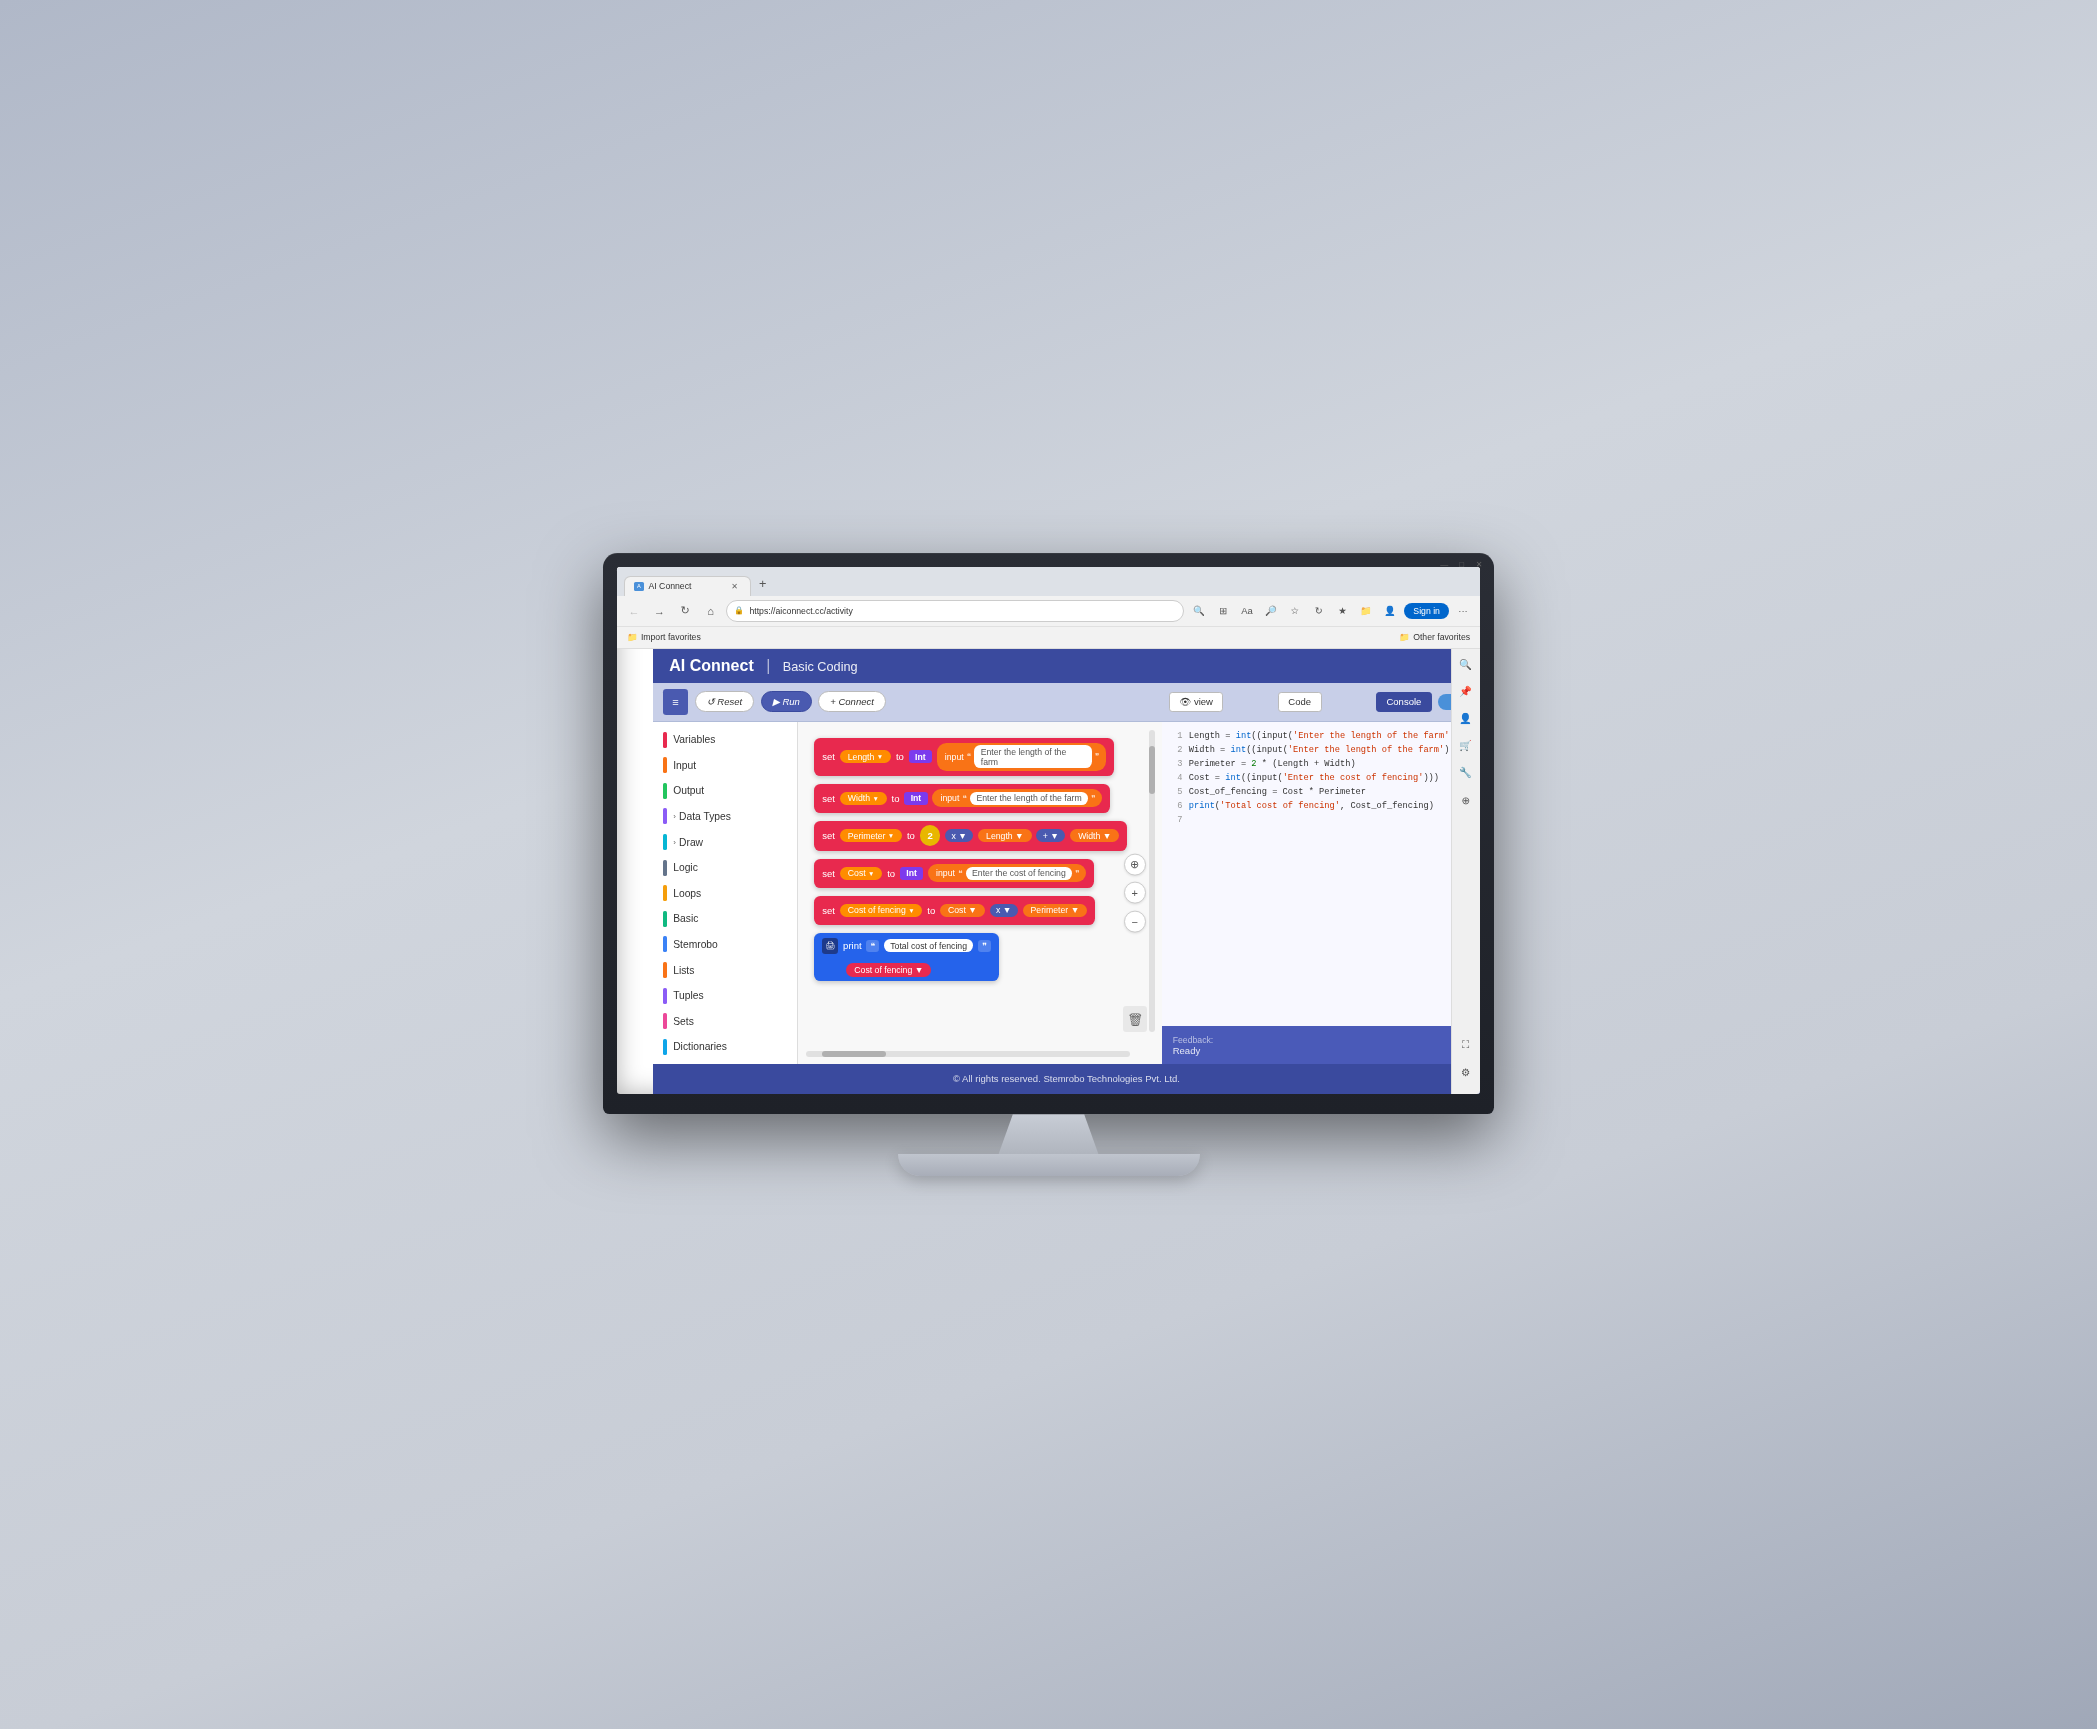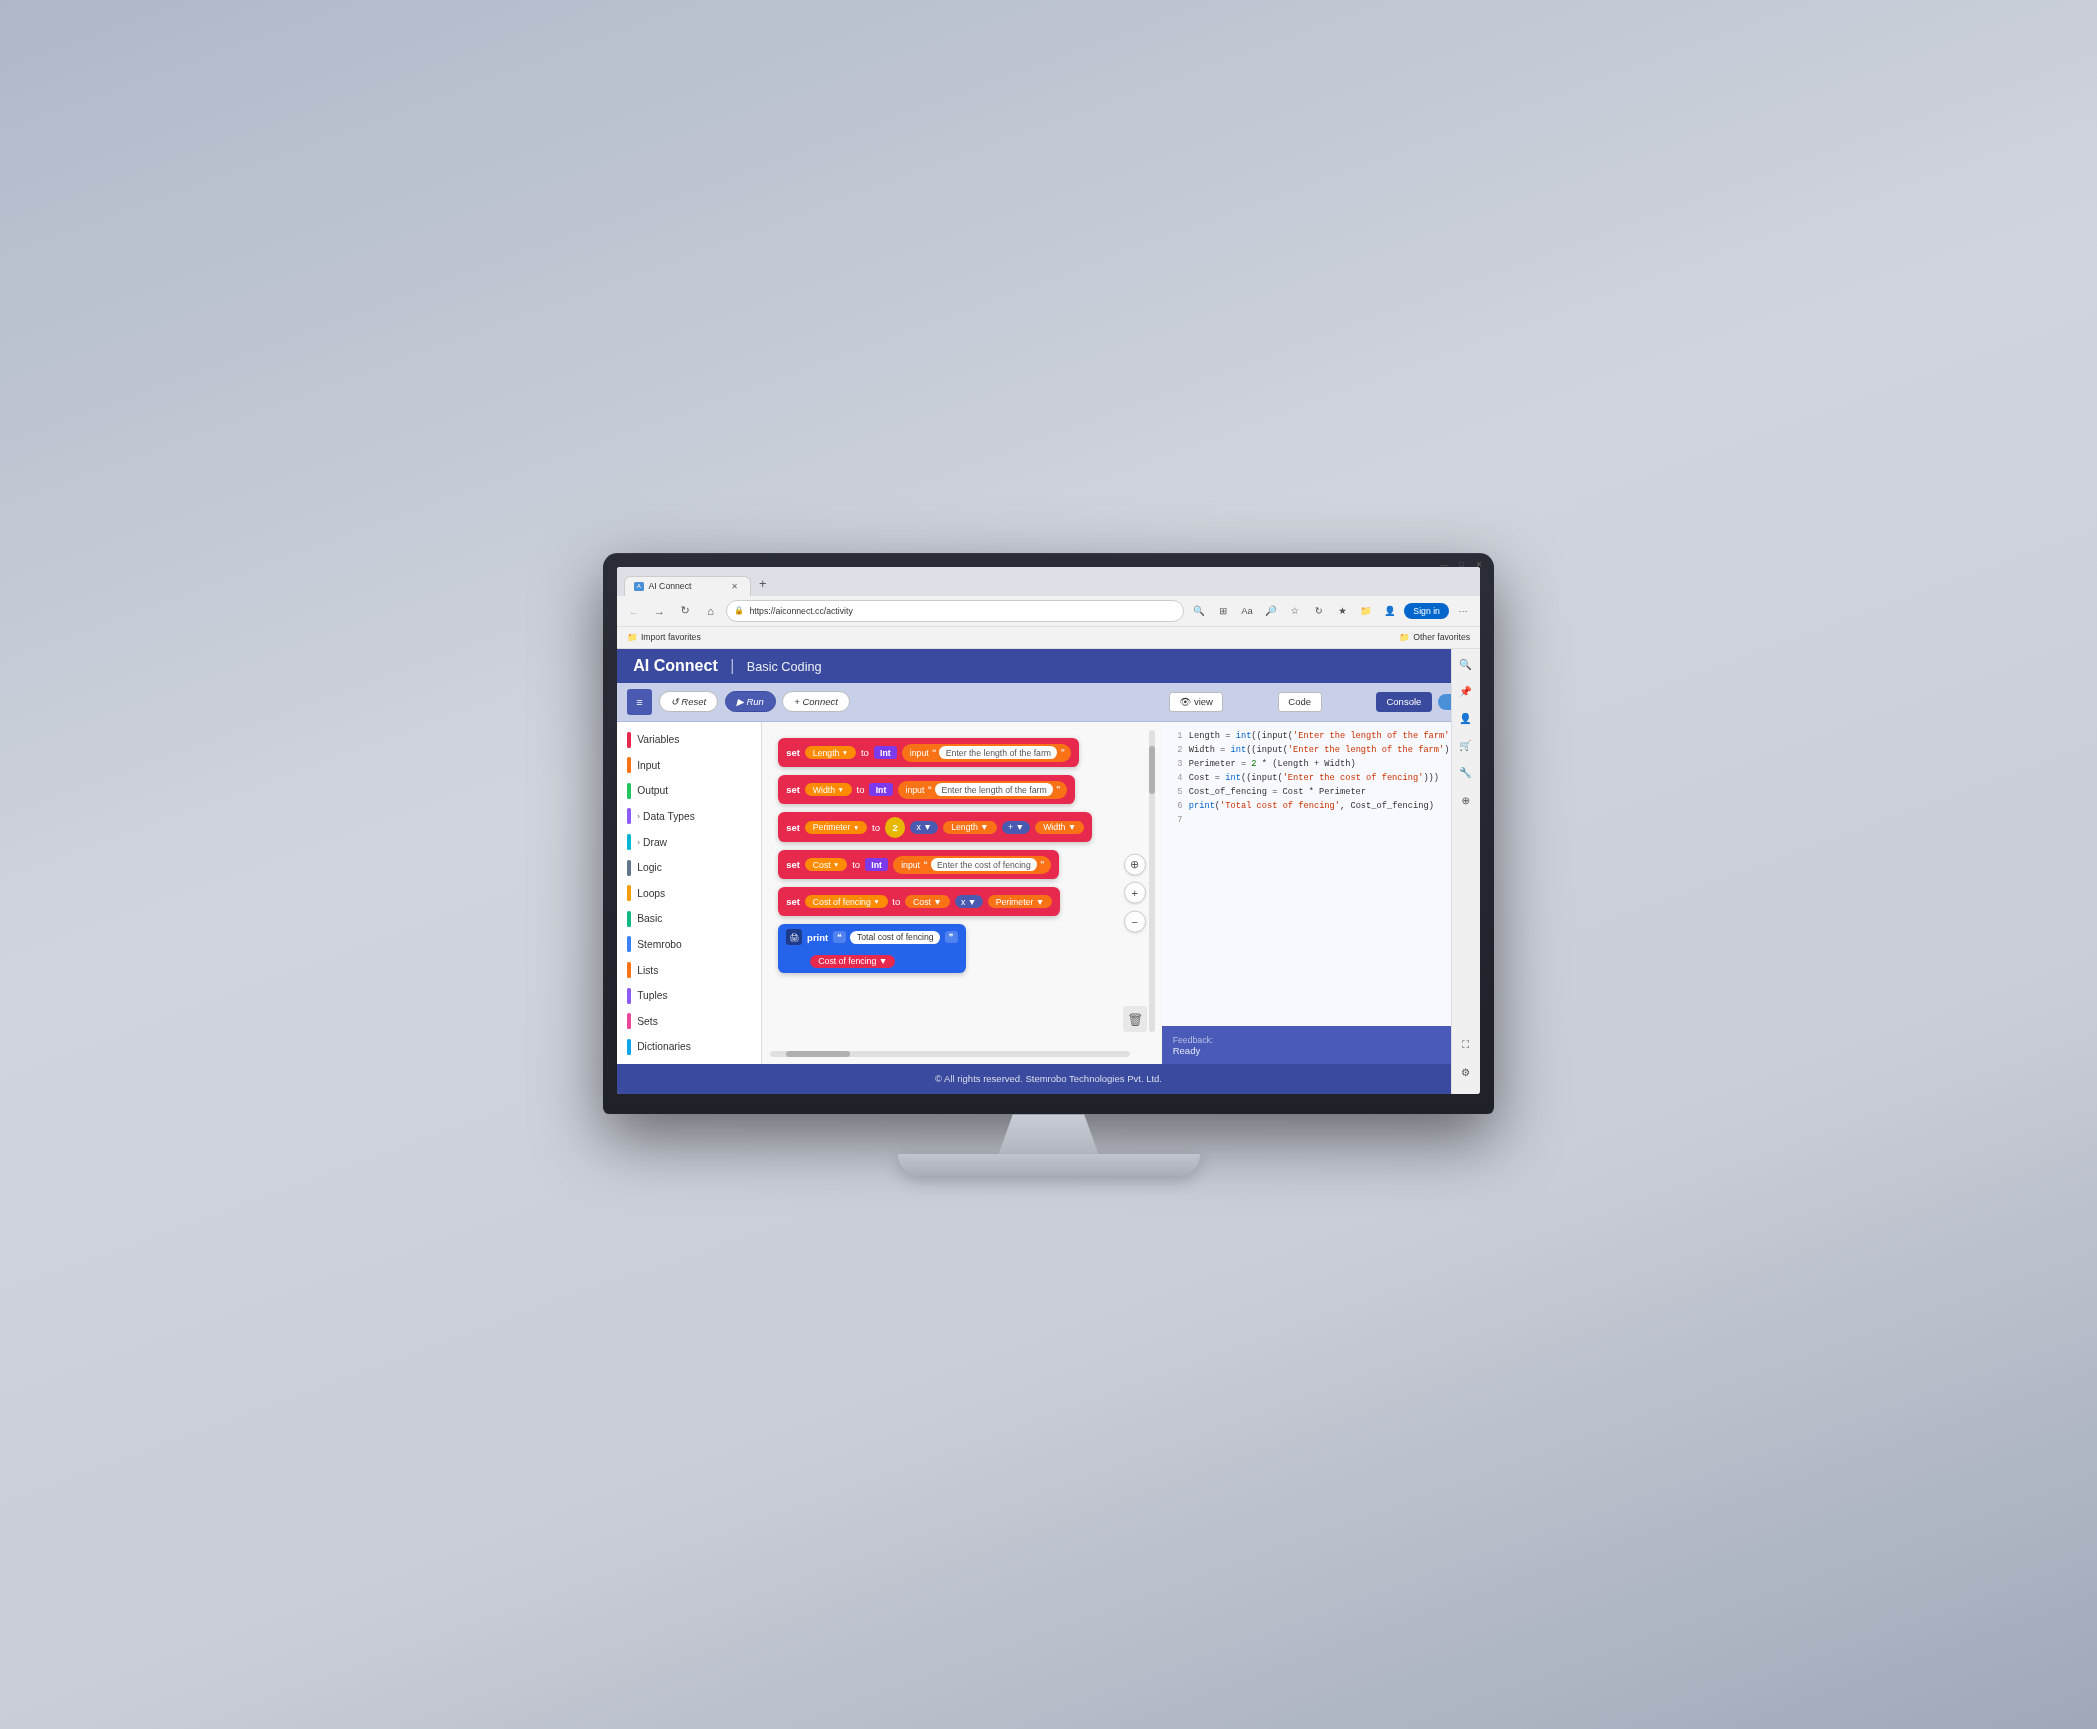--- a/index.html
+++ b/index.html
@@ -424,21 +424,21 @@
       padding: 4.8px 8px;
       display: flex;
       align-items: center;
       gap: 4.8px;
       color: white;
       font-size: 9.5px;
       font-weight: 500;
       box-shadow: 0 1.6px 4.8px rgba(0,0,0,0.2);
       min-height: 29px;
     }
-    .set-label { font-size: 9.5px; font-weight: 700; }
+    .set-label { font-size: 9.5px; font-weight: 400; }
     .var-chip {
       background: #ff8c00;
       color: white;
       border-radius: 9.5px;
       padding: 1.6px 8px;
       font-size: 8.7px;
       display: flex; align-items: center; gap: 2.4px;
     }
     .var-chip .arrow { font-size: 6.4px; }
     .to-label { font-size: 9.5px; }
@@ -647,21 +647,21 @@
           </div>
           <div class="bookmarks-right">
             <div class="bookmark-item">
               <span class="bookmark-folder-icon">📁</span>
               <span>Other favorites</span>
             </div>
           </div>
         </div>
       </div>
 
-      <div class="app-container" style="position:relative;">
+      <div class="app-container" style="position:relative;padding-left:36px;">
 
         <div class="app-header">
           <span class="app-title">
             <span>AI Connect</span>
             <span class="divider">|</span>
             <span class="app-subtitle">Basic Coding</span>
           </span>
         </div>
 
         <div class="app-toolbar">

